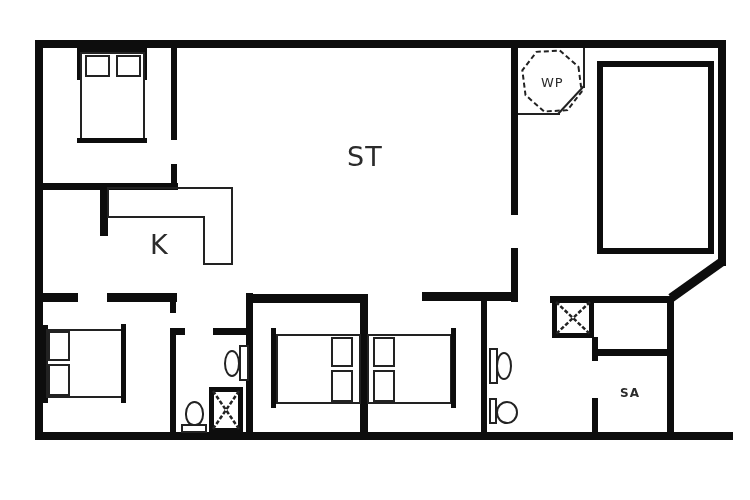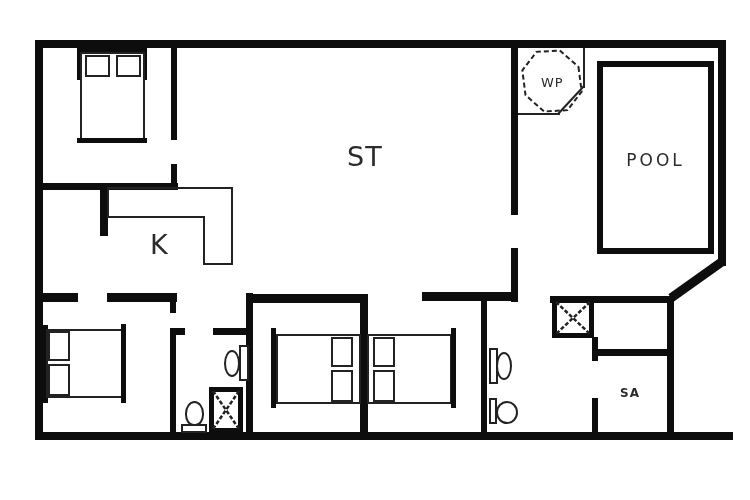--- a/index.html
+++ b/index.html
@@ -120,17 +120,16 @@
       <line x1="239" y1="391" x2="213" y2="429"></line>
     </g>
     <g stroke="#222222" stroke-width="2.5" stroke-dasharray="4 2">
       <line x1="556" y1="302" x2="590" y2="334"></line>
       <line x1="590" y1="302" x2="556" y2="334"></line>
     </g>
   </svg>
 
   <div class="room-label lbl-big" style="left:347px;top:143px">ST</div>
   <div class="room-label lbl-big" style="left:150px;top:231px">K</div>
-  <div class="room-label lbl-pool" style="left:603px;top:152px;width:105px">POOL</div>
   <div class="room-label lbl-wp" style="left:541px;top:76px">WP</div>
   <div class="room-label lbl-sa" style="left:620px;top:387px">SA</div>
 
 </div>
 
 </body></html>

